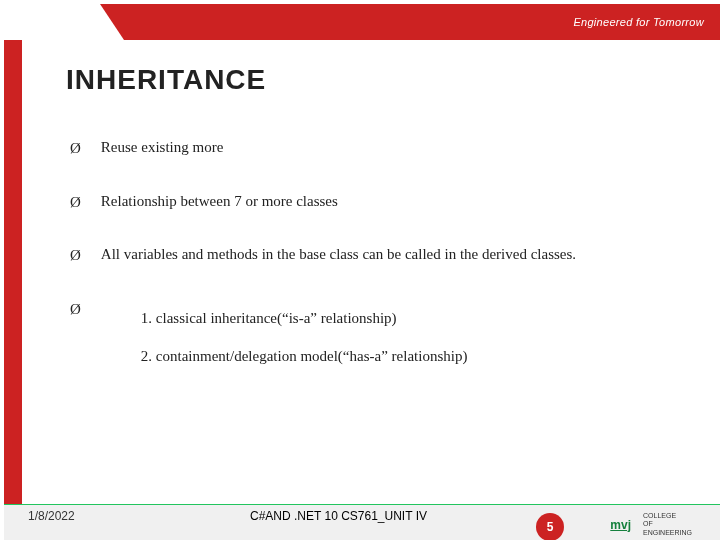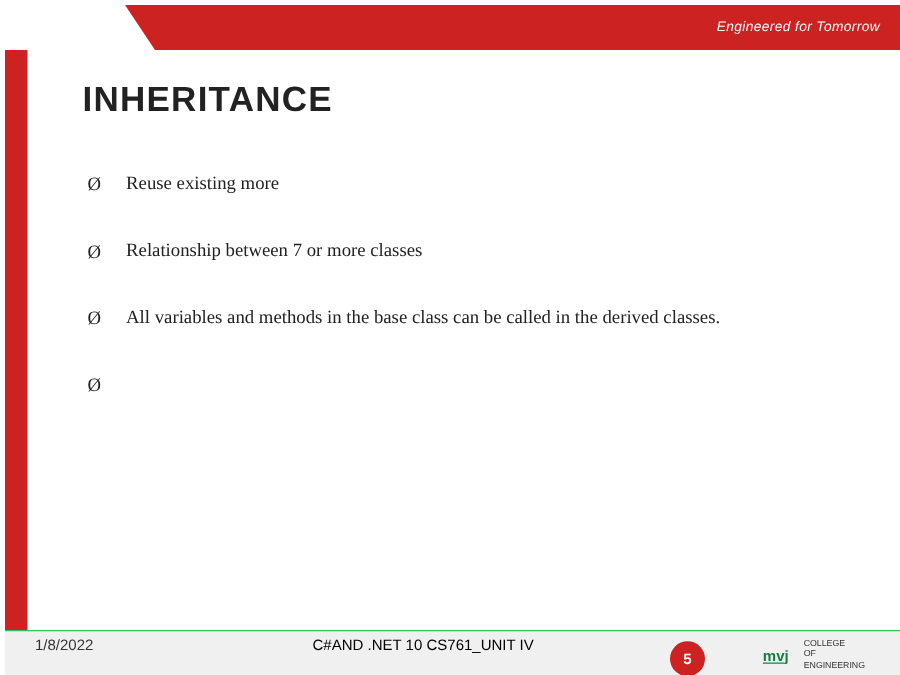--- a/index.html
+++ b/index.html
@@ -222,20 +222,24 @@
     </li>
 
     <li class="bullet-item">
       <span class="bullet-arrow">Ø</span>
       <span class="bullet-text">All variables and methods in the base class can be called in the derived classes.</span>
     </li>
 
     <li class="bullet-item">
       <span class="bullet-arrow">Ø</span>
       <span class="bullet-text">
+        <ul class="sub-list">
+          <li class="sub-item">1. classical inheritance(“is-a” relationship)</li>
+          <li class="sub-item">2. containment/delegation model(“has-a” relationship)</li>
+        </ul>
       </span>
     </li>
 
   </ul>
 </div>
 
 <div class="bottom-bar">
   <span class="footer-date">1/8/2022</span>
   <span class="footer-title">C#AND .NET 10 CS761_UNIT IV</span>
   <div class="footer-logo-area">

